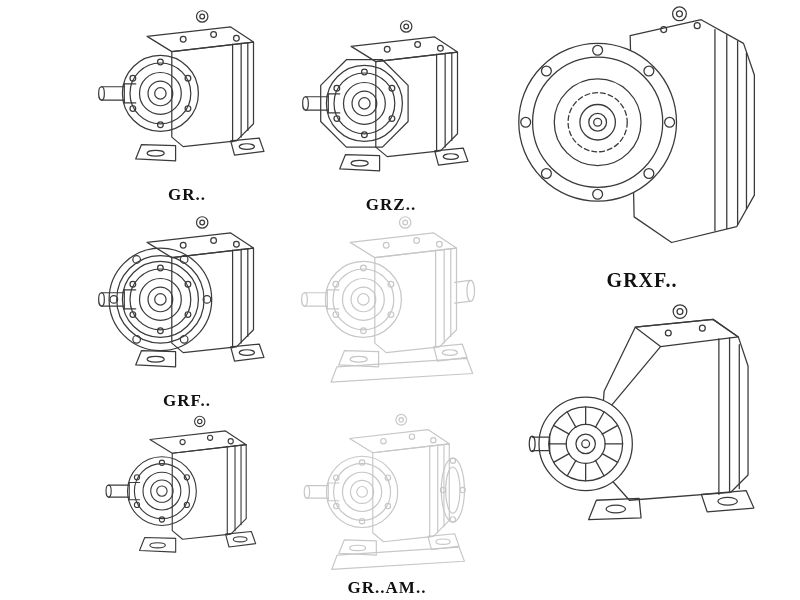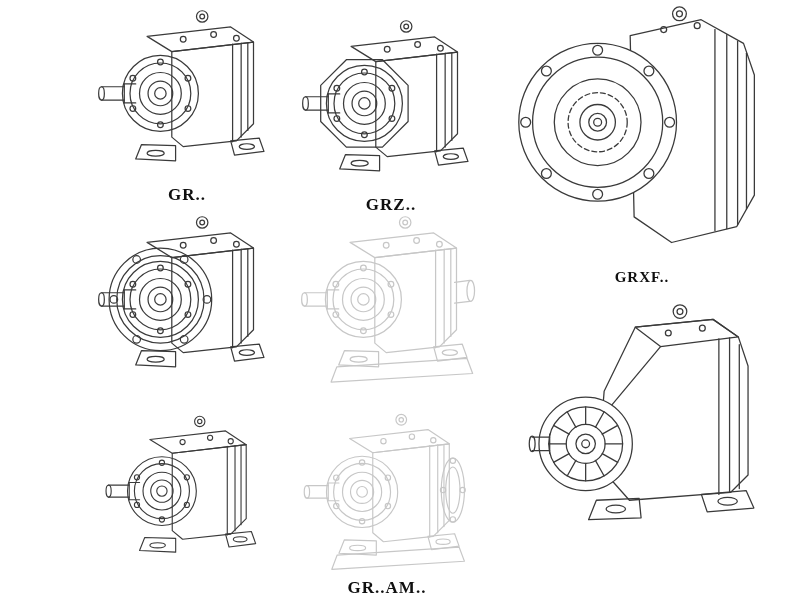--- a/index.html
+++ b/index.html
@@ -4,21 +4,21 @@
 <style>
   *{margin:0;padding:0;box-sizing:border-box}
   html,body{background:#ffffff}
   body{width:800px;height:600px;overflow:hidden;font-family:"Liberation Serif",serif}
   .page{position:relative;width:800px;height:600px;background:#fff}
   figure{position:absolute;margin:0;text-align:center}
   figure svg{display:block;margin:0 auto}
   .dark{color:#3a3a3a}
   .faint{color:#c7c7c7}
   .lbl{display:block;margin-top:3px;font-weight:bold;font-size:17px;letter-spacing:1px;color:#101010;font-family:"Liberation Serif",serif}
-  .lbl.big{font-size:15px;letter-spacing:1px}
+  .lbl.big{font-size:20px;letter-spacing:1px}
   .defs-holder{position:absolute;width:0;height:0;overflow:hidden}
   svg g{fill:none;stroke:currentColor;stroke-width:1.3;stroke-linejoin:round;stroke-linecap:round}
 </style>
 </head>
 <body>
 
 <div class="page">
 
   <svg class="defs-holder" aria-hidden="true">
     <defs>
@@ -132,20 +132,21 @@
       </g>
     </svg>
     <figcaption class="lbl big">GRXF..</figcaption>
   </figure>
 
   <figure class="dark" style="left:92px;top:212px;width:190px">
     <svg viewBox="0 0 200 185" width="190">
         <use href="#gb-base"></use>
         <use href="#gb-flange"></use>
       </svg>
+    <figcaption class="lbl">GRF..</figcaption>
   </figure>
 
   <figure class="faint" style="left:292px;top:212px;width:196px">
     <svg viewBox="0 0 200 185" width="190">
         <use href="#gb-base"></use>
         <use href="#gb-adapter"></use>
         <use href="#gb-plate"></use>
       </svg>
   </figure>
 

